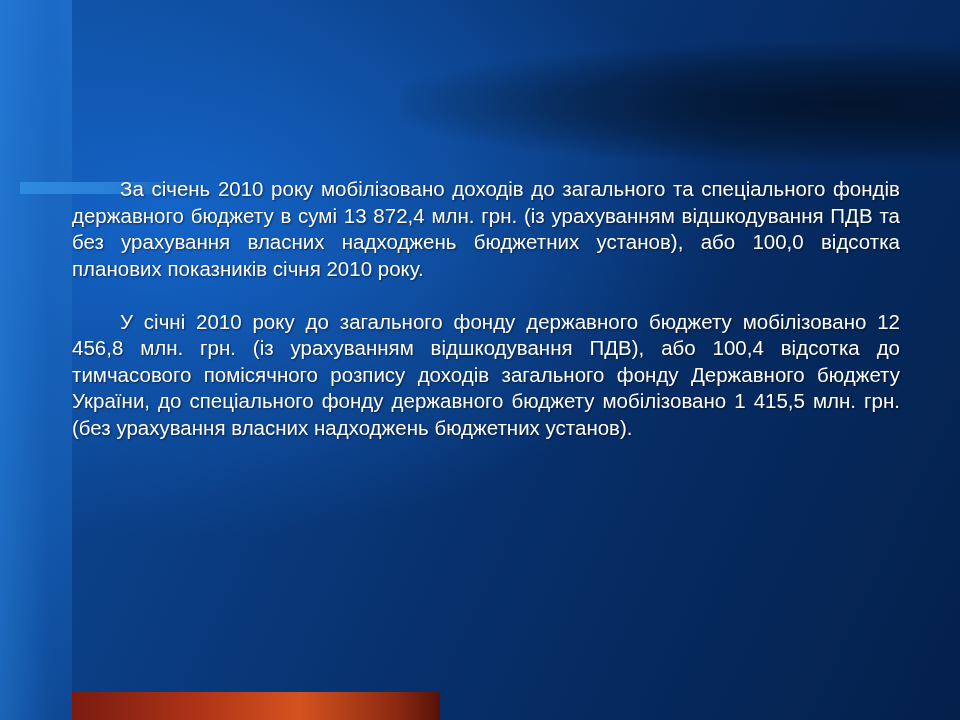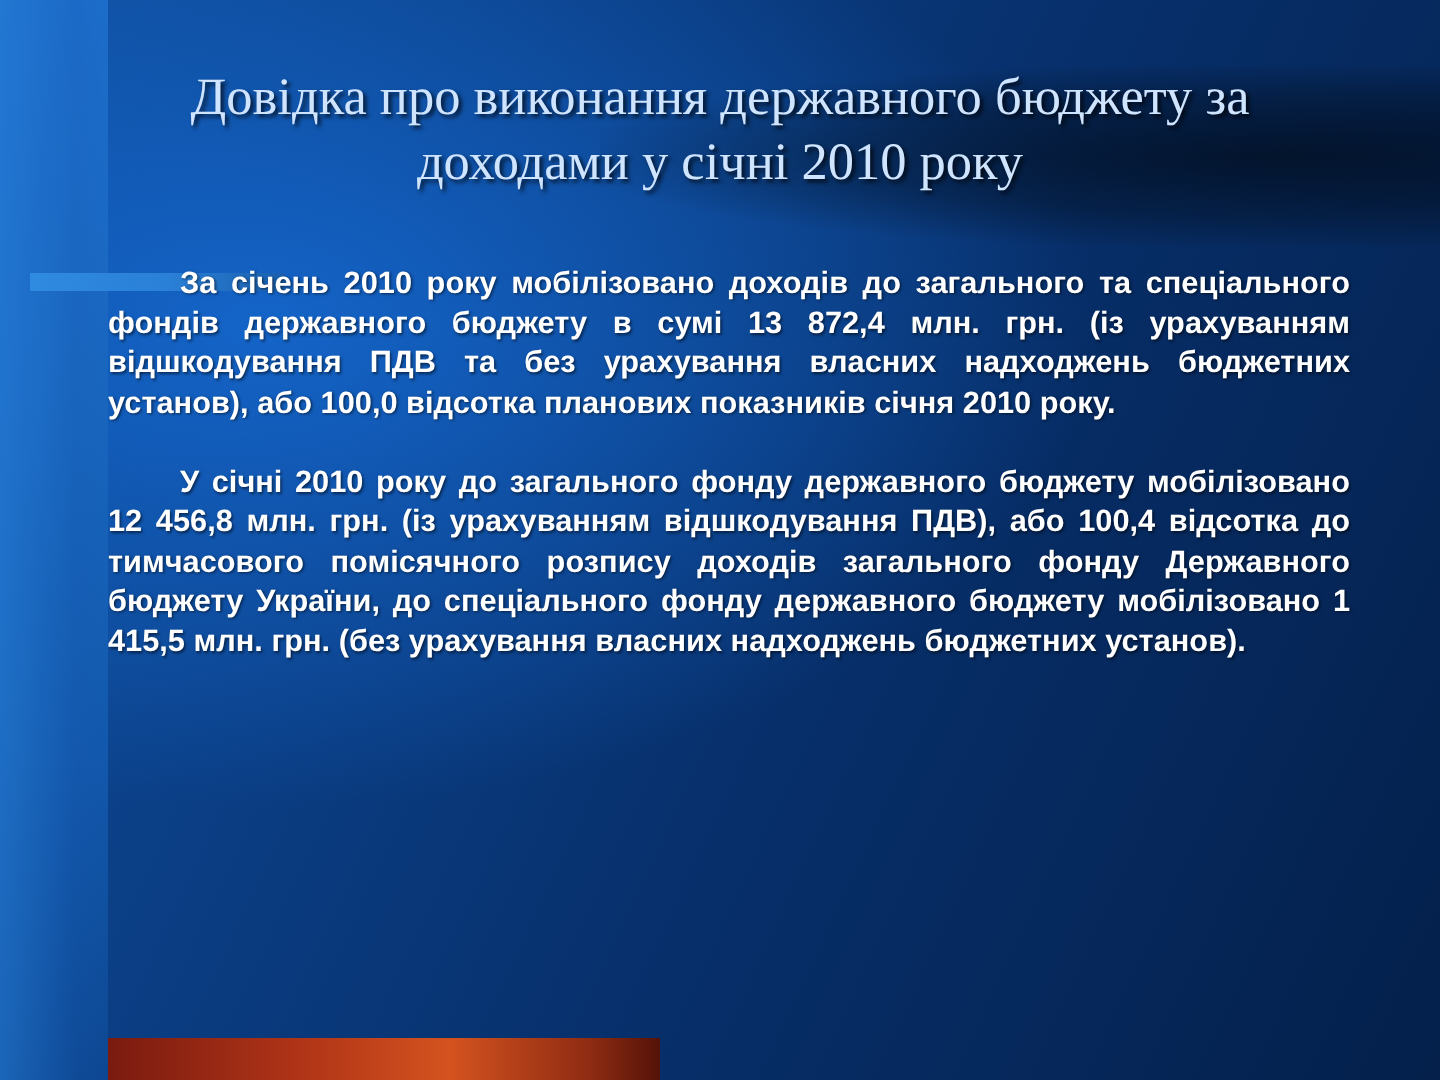--- a/index.html
+++ b/index.html
@@ -87,21 +87,21 @@
     font-weight: 400;
   }
 
   .body-text {
     position: absolute;
     left: 72px;
     top: 176px;
     width: 828px;
     color: #ffffff;
     font-size: 20.5px;
-    font-weight: bold;
+    font-weight: normal;
     line-height: 1.30;
     text-align: justify;
     text-shadow: 1px 1px 2px rgba(0,0,0,0.55);
   }
   .para {
     margin: 0 0 26px 0;
     text-indent: 48px;
   }
   .para:last-child {
     margin-bottom: 16px;
@@ -113,21 +113,20 @@
 <div class="slide">
 
   <div class="left-band">
     <div class="left-band-inner"></div>
   </div>
 
   <div class="title-glow"></div>
 
   <div class="accent-bar"></div>
 
-  <div class="title">Довідка про виконання державного бюджету за доходами у січні 2010 року</div>
 
   <div class="body-text">
     <p class="para">За січень 2010 року мобілізовано доходів до загального та спеціального фондів державного бюджету в сумі 13 872,4 млн. грн. (із урахуванням відшкодування ПДВ та без урахування власних надходжень бюджетних установ), або 100,0 відсотка планових показників січня 2010 року.</p>
     <p class="para">У січні 2010 року до загального фонду державного бюджету мобілізовано 12 456,8 млн. грн. (із урахуванням відшкодування ПДВ), або 100,4 відсотка до тимчасового помісячного розпису доходів загального фонду Державного бюджету України, до спеціального фонду державного бюджету мобілізовано 1 415,5 млн. грн. (без урахування власних надходжень бюджетних установ).</p>
   </div>
 
   <div class="bottom-bar"></div>
 
 </div>
 

